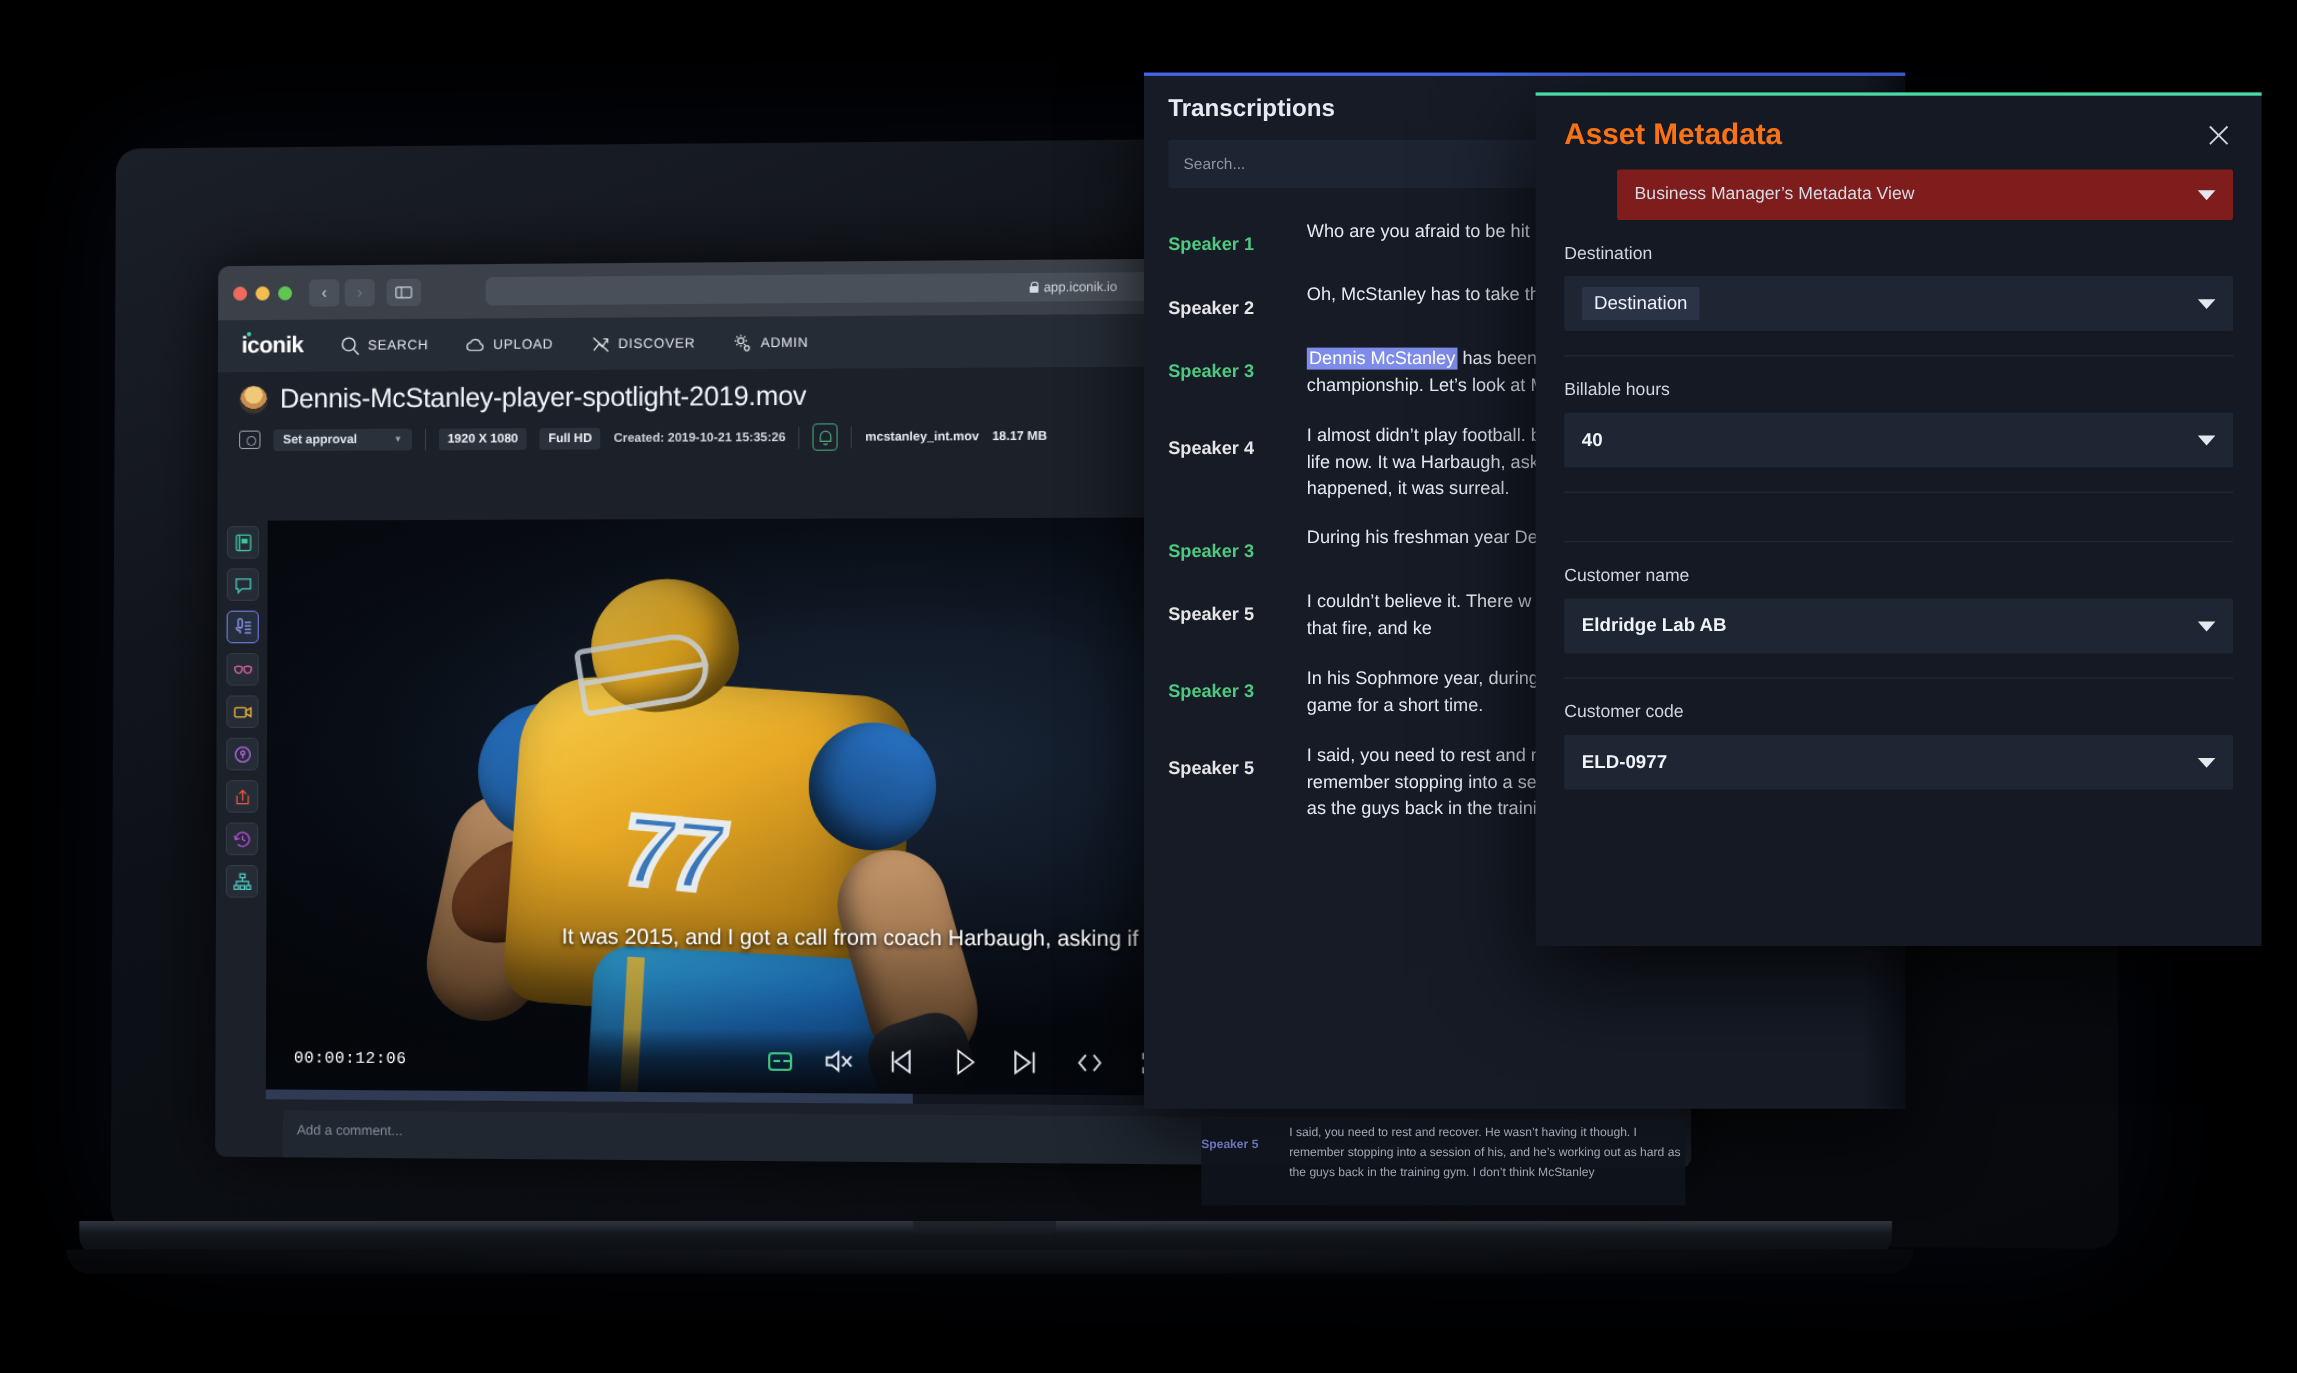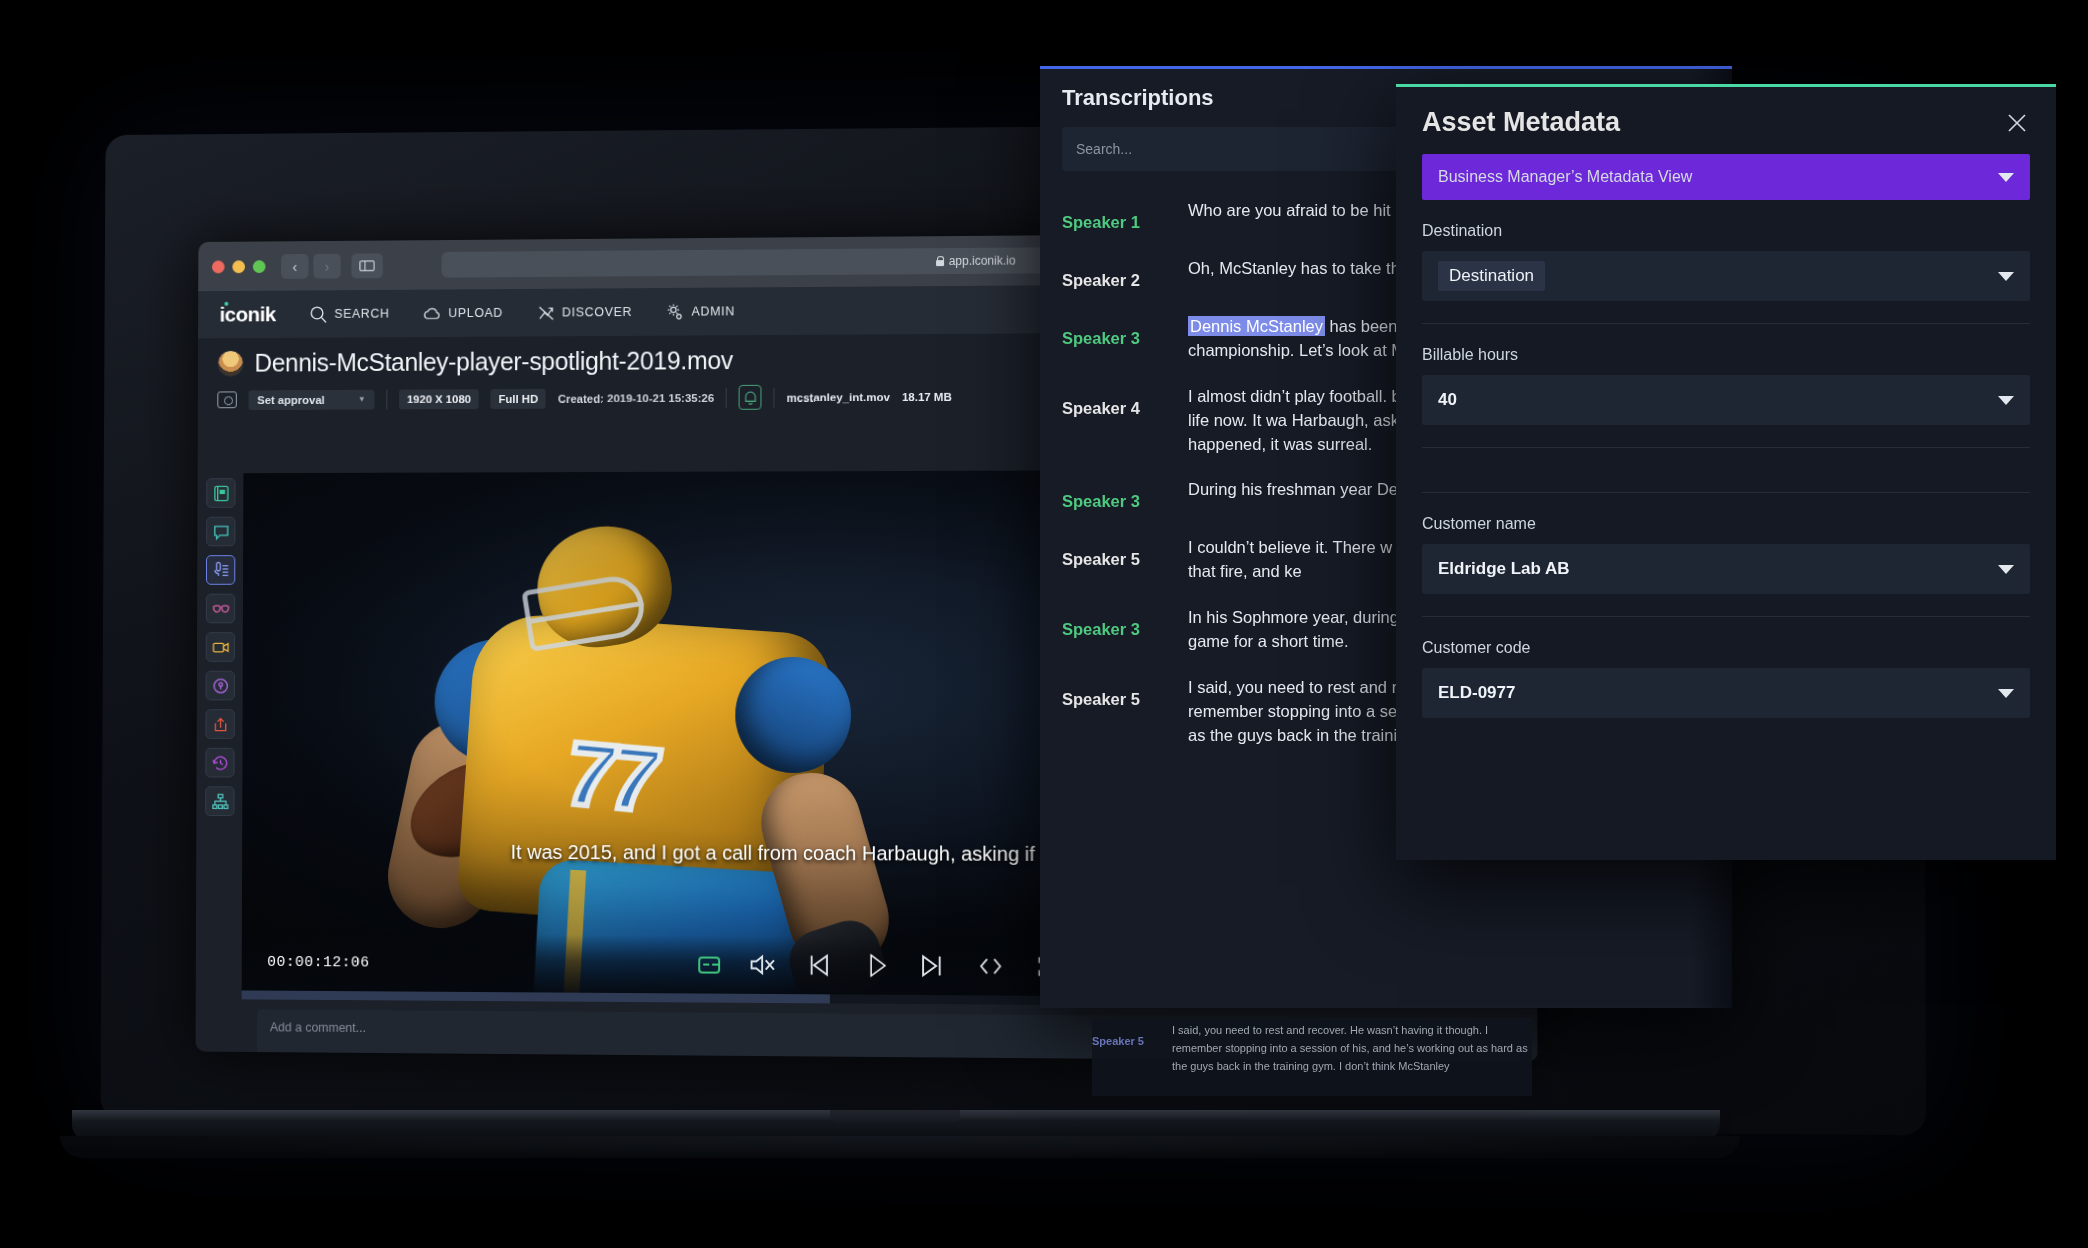--- a/index.html
+++ b/index.html
@@ -193,27 +193,27 @@
   .ghost .spk{ flex:0 0 70px; font-size:11px; color:#6f7cc4; }
   .ghost .ttext{ font-size:11px; color:#aeb5c0; line-height:1.62; }
 
   
   .amd{
     position:absolute; left:1396px; top:84px; width:660px; height:776px;
     background:#141924; box-shadow: 0 26px 80px rgba(0,0,0,.8);
     border-top:3px solid #4ad9a4;
   }
   .amd-head{ display:flex; align-items:center; padding:20px 26px 16px 26px; }
-  .amd-title{ color:#e5e5e5; font-size:27px; font-weight:700; }
+  .amd-title{ color:#f97316; font-size:27px; font-weight:700; }
   .amd-close{ margin-left:auto; width:26px;height:26px; }
   .amd-close svg{ width:26px;height:26px; }
   .amd-body{ padding:0 26px; }
   .selview{
-    height:46px; background:#6d28d9; border-radius:2px; display:flex; align-items:center;
-    padding:0 16px; color:#d5dbe4; font-size:16px;
+    height:46px; background:#7f1d1d; border-radius:2px; display:flex; align-items:center;
+    padding:0 16px; color:#d5dbe4; font-size:16px;margin-left:48px;
   }
   .caret{ margin-left:auto; width:0;height:0;border-left:8px solid transparent;border-right:8px solid transparent;
     border-top:9px solid #e3e8ef; }
   .fgroup{ padding-top:22px; }
   .flabel{ color:#cfd6e0; font-size:16px; padding-bottom:11px; }
   .fctl{
     height:50px; background:#1e2533; border-radius:2px; display:flex; align-items:center;
     padding:0 16px; color:#f0f3f7; font-size:17px; font-weight:700;
   }
   .tag{ background:#2b3346; padding:5px 11px; border-radius:2px; font-weight:400; font-size:17px; color:#eef1f6; }

